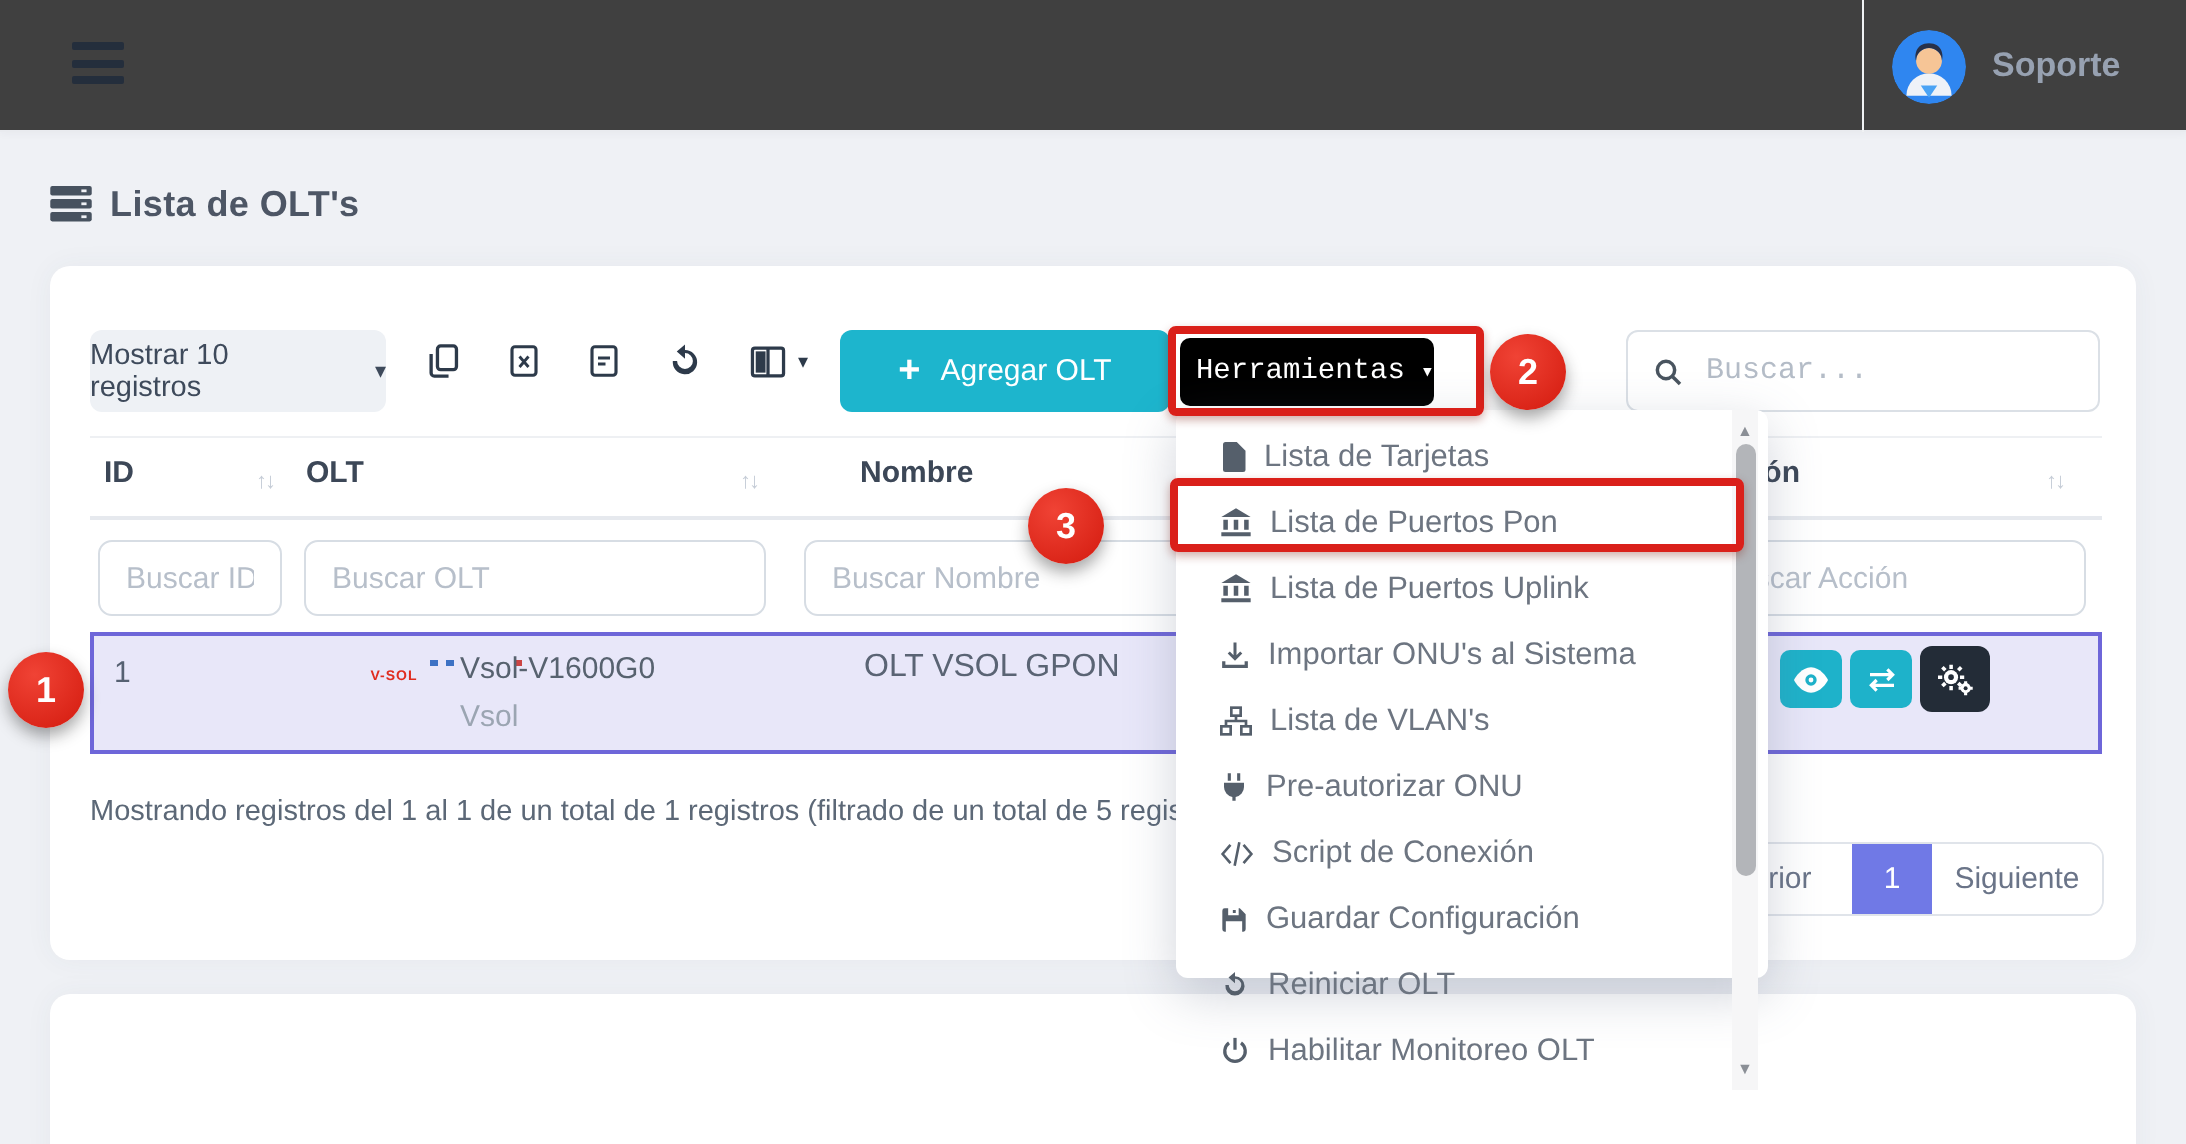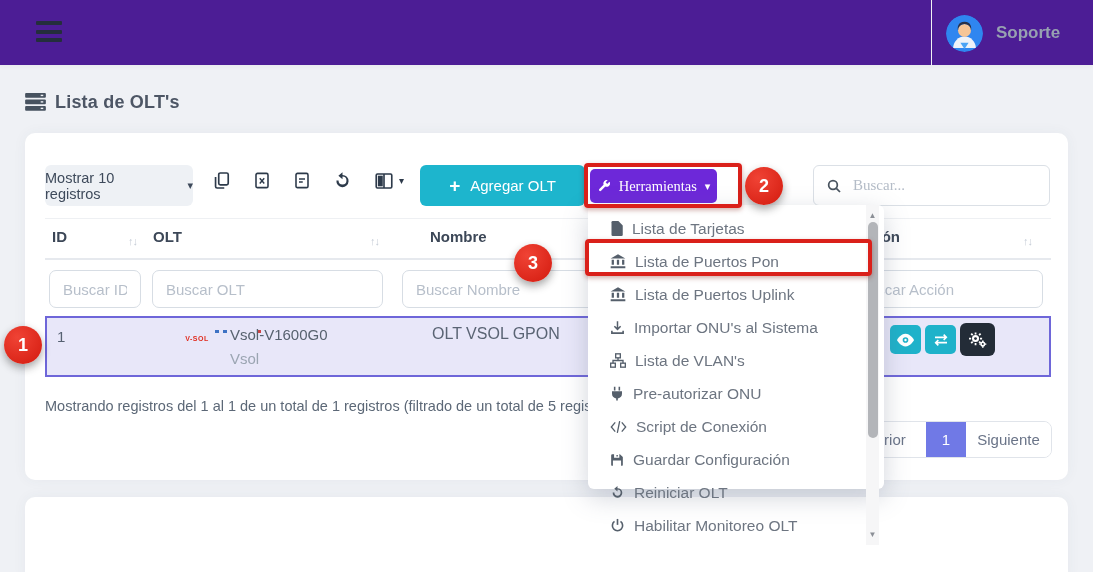--- a/index.html
+++ b/index.html
@@ -1,21 +1,21 @@
 <!DOCTYPE html>
 <html><head>
 <meta charset="utf-8">
 <style>
   * { margin:0; padding:0; box-sizing:border-box; }
   html,body { background:#eef0f4; }
   body { font-family:"Liberation Sans", sans-serif; }
   .screen { position:relative; width:1093px; height:572px; background:#eff1f5; overflow:hidden; }
 
   
-  .navbar { position:absolute; top:0; left:0; width:1093px; height:66px; background:#4c1d95;
+  .navbar { position:absolute; top:0; left:0; width:1093px; height:66px; background:#404040;
             border-bottom:1px solid #e9ebef; box-shadow:0 1px 4px rgba(40,50,70,.04); z-index:5; }
   .hamburger { position:absolute; left:36px; top:21px; width:28px; height:24px; cursor:pointer; }
   .hamburger span { display:block; width:26px; height:4px; background:#242e3c; border-radius:1px; margin-bottom:4.5px; }
   .user-area { position:absolute; right:0; top:0; height:66px; width:162px; border-left:1px solid #f0f2f4;
                display:flex; align-items:center; gap:13px; padding-left:14px; }
   .avatar { width:37px; height:37px; border-radius:50%; overflow:hidden; flex:0 0 auto; }
   .user-name { color:#97a1b1; font-size:17px; font-weight:600; }
 
   
   .page-head { position:absolute; left:25px; top:92px; display:flex; align-items:center; gap:9px; }
@@ -32,27 +32,27 @@
                  border-radius:6px; display:flex; align-items:center; justify-content:center; gap:25px;
                  color:#3e4a5b; font-size:14.5px; cursor:pointer; }
   .caret { font-size:11px; color:inherit; }
   .caret::after { content:"▾"; }
   .tool-icons { position:absolute; left:212px; top:171px; display:flex; align-items:center; gap:22px; color:#2d3a4a; }
   .tool-icons .tbtn { cursor:pointer; display:flex; align-items:center; gap:5px; color:#2d3a4a; }
   .btn-add { position:absolute; left:420px; top:165px; width:165px; height:41px; background:#1db5cd; color:#fff;
              border:none; border-radius:6px; font-size:15px; font-family:inherit; cursor:pointer;
              display:flex; align-items:center; justify-content:center; gap:10px; }
   .plus-icon::before { content:"+"; font-size:19px; font-weight:bold; line-height:1; }
-  .btn-tools { position:absolute; left:590px; top:169px; width:127px; height:34px; background:#6d28d9; color:#fff;
-               border:none; border-radius:5px; font-size:14.5px; font-family:Liberation Serif, serif; cursor:pointer;
+  .btn-tools { position:absolute; left:590px; top:169px; width:127px; height:34px; background:#000000; color:#fff;
+               border:none; border-radius:5px; font-size:14.5px; font-family:Liberation Mono, monospace; cursor:pointer;
                display:flex; align-items:center; justify-content:center; gap:8px; z-index:6; }
   .search-wrap { position:absolute; left:813px; top:165px; width:237px; height:41px; background:#fff;
                  border:1px solid #dbe0e6; border-radius:6px; display:flex; align-items:center; padding:0 12px; gap:11px; }
   .search-wrap svg { color:#49545f; flex:0 0 auto; }
-  .search-wrap input { border:none; outline:none; width:100%; font-size:15px; font-family:Liberation Serif, serif; color:#5a6575; background:transparent; }
+  .search-wrap input { border:none; outline:none; width:100%; font-size:15px; font-family:Liberation Mono, monospace; color:#5a6575; background:transparent; }
   .search-wrap input::placeholder { color:#b4bcc7; }
 
   
   .thead-line-top { position:absolute; left:45px; top:218px; width:1006px; height:1px; background:#eef0f3; }
   .thead { position:absolute; top:228px; height:24px; font-size:15px; font-weight:bold; color:#3c4757; }
   .sort::after { content:"↑↓"; font-size:11px; color:#c6cdd7; font-weight:normal; letter-spacing:-1px; }
   .th-id { left:52px; } .th-id .sort { position:absolute; left:76px; top:3px; }
   .th-olt { left:153px; } .th-olt .sort { position:absolute; left:217px; top:3px; }
   .th-nombre { left:430px; }
   .th-accion { left:850px; } .th-accion .sort { position:absolute; left:173px; top:3px; }

